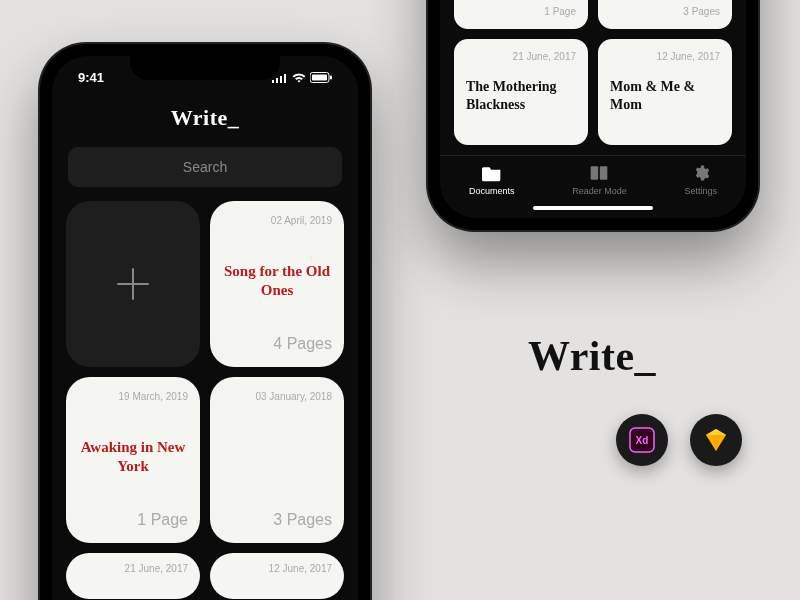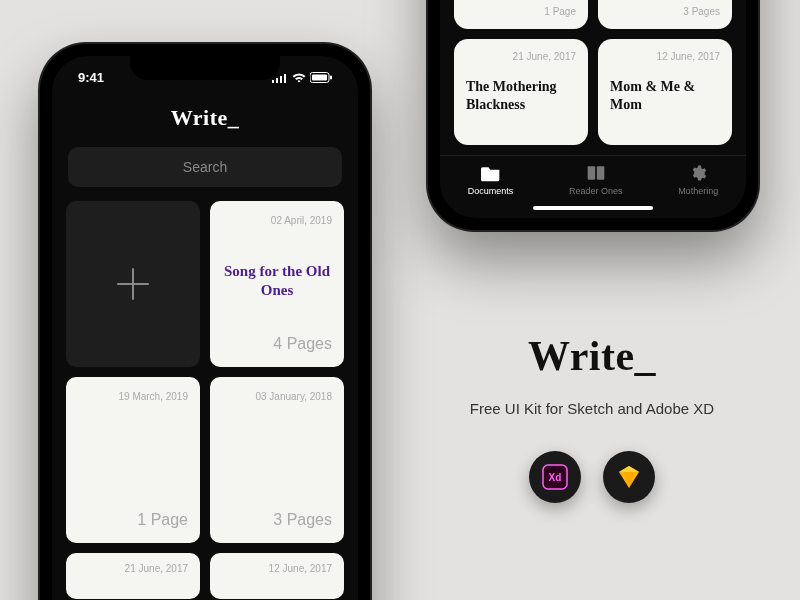--- a/index.html
+++ b/index.html
@@ -19,27 +19,27 @@
     width:150px;height:24px;background:#000;border-radius:0 0 18px 18px;z-index:5}
   .status-bar{display:flex;justify-content:space-between;align-items:center;
     padding:14px 26px 0;color:#fff;font-size:13px;font-weight:600}
   .status-right{display:flex;gap:4px;align-items:center}
 
   .app-title{text-align:center;color:#fff;font-family:Georgia,"Times New Roman",serif;
     font-weight:700;font-size:22px;margin:20px 0 16px;letter-spacing:.5px}
   .search-bar{margin:0 16px 14px;background:#1e1e1e;border-radius:10px;
     text-align:center;color:#888;font-size:14px;padding:12px 0}
   .grid{display:grid;grid-template-columns:1fr 1fr;gap:10px;padding:0 14px}
-  .card{border-radius:10px;height:166px;display:flex;flex-direction:column;
+  .card{border-radius:24px;height:166px;display:flex;flex-direction:column;
     justify-content:space-between;padding:14px 12px}
   .card.light{background:#f5f5f2}
   .card.dark{background:#1e1e1e;align-items:center;justify-content:center}
   .card .date{color:#aaa;font-size:10px;text-align:right}
   .card .title{font-family:Georgia,serif;font-weight:700;font-size:15px;
-    text-align:center;color:#4c1d95;line-height:1.25}
+    text-align:center;color:#b91c1c;line-height:1.25}
   .card .pages{color:#aaa;font-size:16px;text-align:right}
 
   
   .card.partial{height:46px;padding-top:10px}
 
   
   .phone-right{position:absolute;right:42px;top:-140px;width:330px;height:370px;
     border-radius:46px;background:#000;padding:12px;
     box-shadow:0 0 0 2px #222,0 30px 60px rgba(0,0,0,.4)}
   .phone-right .screen{width:100%;height:100%;border-radius:36px;background:#0b0b0b;
@@ -60,21 +60,21 @@
   .tab.active{color:#fff}
   .tab svg{width:20px;height:18px}
   .home-indicator{height:4px;width:120px;background:#fff;border-radius:3px;
     margin:6px auto 8px}
 
   
   .promo{position:absolute;right:58px;top:332px;width:300px;text-align:center}
   .promo-title{font-family:Georgia,"Times New Roman",serif;font-weight:800;
     font-size:42px;color:#111;letter-spacing:.5px}
   .promo-sub{margin-top:20px;color:#333;font-size:15px}
-  .badges{margin-top:34px;display:flex;justify-content:center;gap:22px}
+  .badges{margin-top:34px;display:flex;justify-content:flex-end;gap:22px}
   .badge{width:52px;height:52px;border-radius:50%;display:flex;
     align-items:center;justify-content:center;box-shadow:0 6px 16px rgba(0,0,0,.3)}
   .badge.xd{background:#1a1a1a}
   .badge.sk{background:#1a1a1a}
   .plus{stroke:#888;stroke-width:2;stroke-linecap:round}
 </style>
 </head>
 <body>
 
 <div class="phone-left">
@@ -112,20 +112,21 @@
             <line class="plus" x1="6" y1="21" x2="36" y2="21"></line>
         </svg>
       </div>
       <div class="card light">
         <span class="date">02 April, 2019</span>
         <span class="title">Song for the Old Ones</span>
         <span class="pages">4 Pages</span>
       </div>
       <div class="card light">
         <span class="date">19 March, 2019</span>
+        <span class="title">Awaking in New York</span>
         <span class="pages">1 Page</span>
       </div>
       <div class="card light">
         <span class="date">03 January, 2018</span>
         <span class="pages">3 Pages</span>
       </div>
       <div class="card light partial">
         <span class="date">21 June, 2017</span>
       </div>
       <div class="card light partial">
@@ -159,36 +160,35 @@
         <svg viewBox="0 0 24 20">
             <path fill="currentColor" d="M2 3h7l2 3h11v12a2 2 0 0 1-2 2H2a2 2 0 0 1-2-2V5a2 2 0 0 1 2-2Z"></path>
           </svg>
         <span>Documents</span>
       </div>
       <div class="tab">
         <svg viewBox="0 0 24 20">
             <rect x="2" y="2" width="9" height="16" rx="1" fill="currentColor"></rect>
             <rect x="13" y="2" width="9" height="16" rx="1" fill="currentColor"></rect>
           </svg>
-        <span>Reader Ones</span>
+        <span>Reader Mode</span>
       </div>
       <div class="tab">
         <svg viewBox="0 0 24 24">
             <path fill="currentColor" d="M12 8a4 4 0 1 0 0 8 4 4 0 0 0 0-8Zm9 4a7 7 0 0 0-.1-1.2l2.1-1.6-2-3.5-2.5 1a7 7 0 0 0-2-1.2L16 2h-4l-.5 2.5a7 7 0 0 0-2 1.2l-2.5-1-2 3.5L7 9.8A7 7 0 0 0 6.9 12c0 .4 0 .8.1 1.2L5 14.8l2 3.5 2.5-1a7 7 0 0 0 2 1.2L12 22h4l.5-2.5a7 7 0 0 0 2-1.2l2.5 1 2-3.5-2.1-1.6c.1-.4.1-.8.1-1.2Z"></path>
           </svg>
-        <span>Mothering</span>
+        <span>Settings</span>
       </div>
     </div>
     <div class="home-indicator"></div>
   </div>
 </div>
 
 <div class="promo">
   <div class="promo-title">Write_</div>
-  <div class="promo-sub">Free UI Kit for Sketch and Adobe XD</div>
   <div class="badges">
     <div class="badge xd">
       <svg width="26" height="26" viewBox="0 0 26 26">
         <rect x="1" y="1" width="24" height="24" rx="5" fill="#2e001e" stroke="#ff61f6" stroke-width="1.5"></rect>
         <text x="13" y="17" text-anchor="middle" font-size="10" font-weight="700" fill="#ff61f6" font-family="sans-serif">Xd</text>
       </svg>
     </div>
     <div class="badge sk">
       <svg width="28" height="26" viewBox="0 0 28 26">
         <polygon points="14,2 24,8 14,24 4,8" fill="#fdb300"></polygon>

